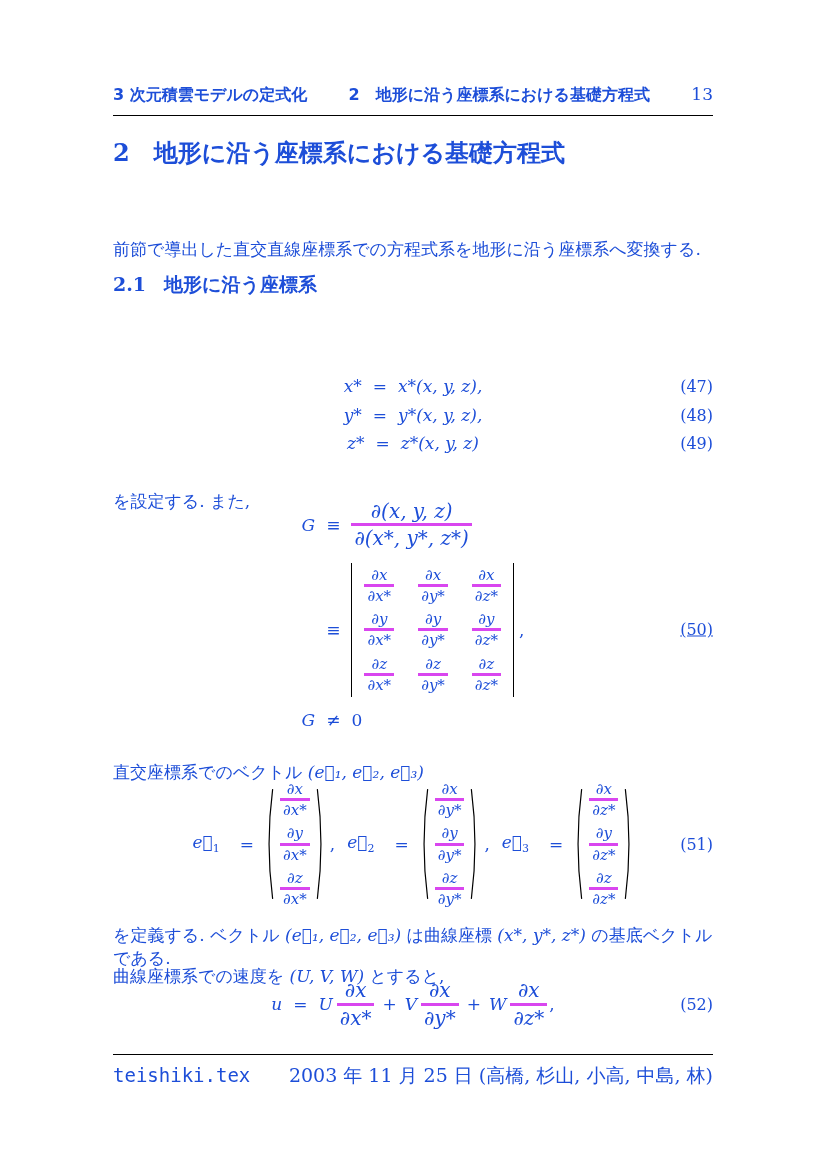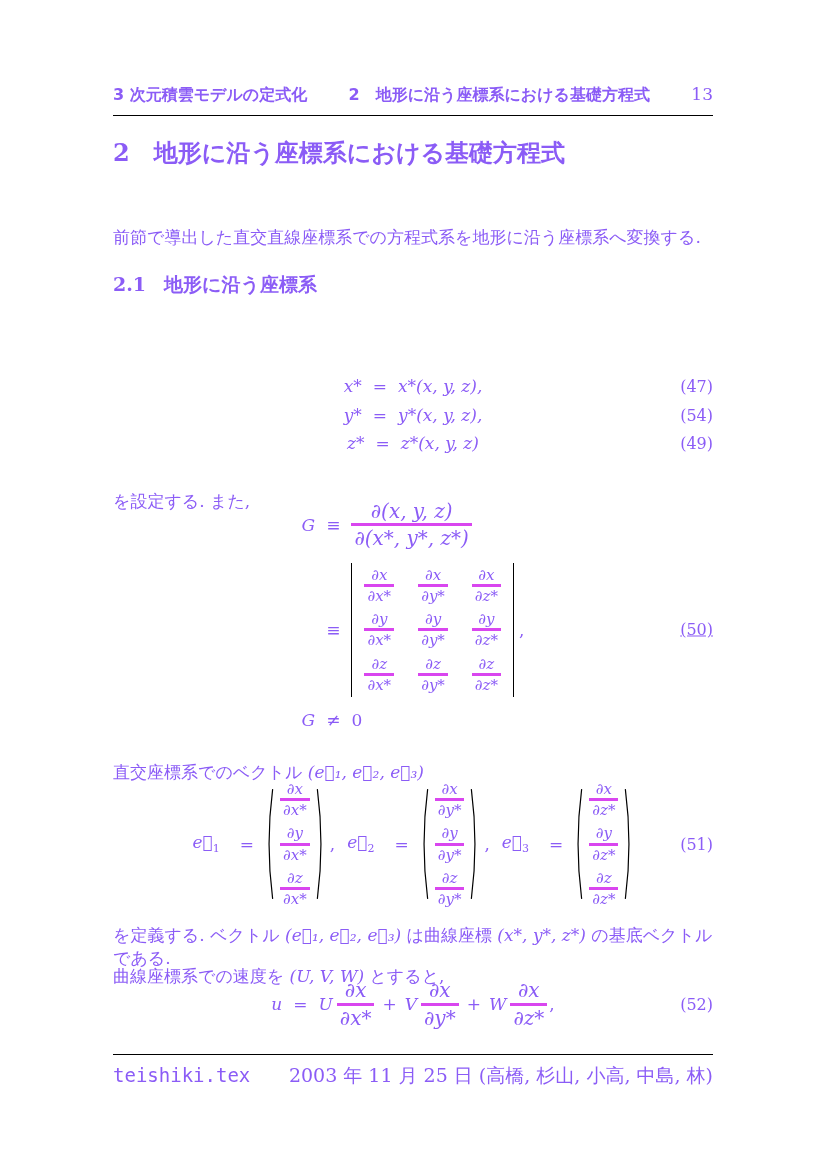--- a/index.html
+++ b/index.html
@@ -1,18 +1,18 @@
 <!DOCTYPE html>
 <html><head>
 <meta charset="utf-8">
 <style>
   html,body { margin:0; padding:0; background:#888; }
   .page {
     position:relative; width:826px; height:1169px; background:#ffffff;
-    font-family:"DejaVu Serif", serif; color:#8b5cf6; margin:0 auto; overflow:hidden;
+    font-family:"DejaVu Serif", serif; color:#1d4ed8; margin:0 auto; overflow:hidden;
   }
   .content { position:absolute; left:113px; top:0; width:600px; height:100%; }
 
   
   .running-header {
     position:absolute; top:84px; left:0; width:100%;
     display:flex; justify-content:space-between; align-items:baseline;
     border-bottom:1.5px solid #000; padding-bottom:9px;
     font-family:"DejaVu Sans", sans-serif; font-weight:bold; font-size:16px;
   }
@@ -25,21 +25,21 @@
   }
   .section-heading .sec-num { font-family:"DejaVu Serif", serif; margin-right:24px; }
   .subsection-heading {
     position:absolute; top:274px; left:0;
     font-family:"DejaVu Sans", sans-serif; font-weight:bold; font-size:19px; line-height:1.15;
   }
   .subsection-heading .sec-num { font-family:"DejaVu Serif", serif; margin-right:18px;text-align:center; }
 
   
   .para { position:absolute; left:0; width:100%; font-size:17px; line-height:1.35; }
-  .p1 { top:209px; }  .p2 { top:334px; } .p3 { top:473px; }
+  .p1 { top:221px; }  .p2 { top:334px; } .p3 { top:473px; }
   .p4 { top:701px; }  .p5 { top:744px; } .p6 { top:907px; } .p7 { top:948px; }
   .math { font-family:"DejaVu Serif", serif; font-style:italic; }
 
   
   .eqrow { position:absolute; left:0; width:100%; display:flex; justify-content:center; align-items:center; font-size:17px; }
   .eqnum { position:absolute; right:0; top:50%; transform:translateY(-50%); font-size:16px; font-style:normal; }
   .rel { font-style:normal; margin:0 11px; }
   .eq47 { top:372px; height:28px; } .eq48 { top:401px; height:28px; } .eq49 { top:429px; height:28px; }
 
   
@@ -110,21 +110,21 @@
     <div class="eqrow eq47">
       <span class="math">x*</span>
       <span class="rel">=</span>
       <span class="math">x*(x, y, z),</span>
       <span class="eqnum">(47)</span>
     </div>
     <div class="eqrow eq48">
       <span class="math">y*</span>
       <span class="rel">=</span>
       <span class="math">y*(x, y, z),</span>
-      <span class="eqnum">(54)</span>
+      <span class="eqnum">(48)</span>
     </div>
     <div class="eqrow eq49">
       <span class="math">z*</span>
       <span class="rel">=</span>
       <span class="math">z*(x, y, z)</span>
       <span class="eqnum">(49)</span>
     </div>
 
     <p class="para p3">を設定する. また,</p>
 

